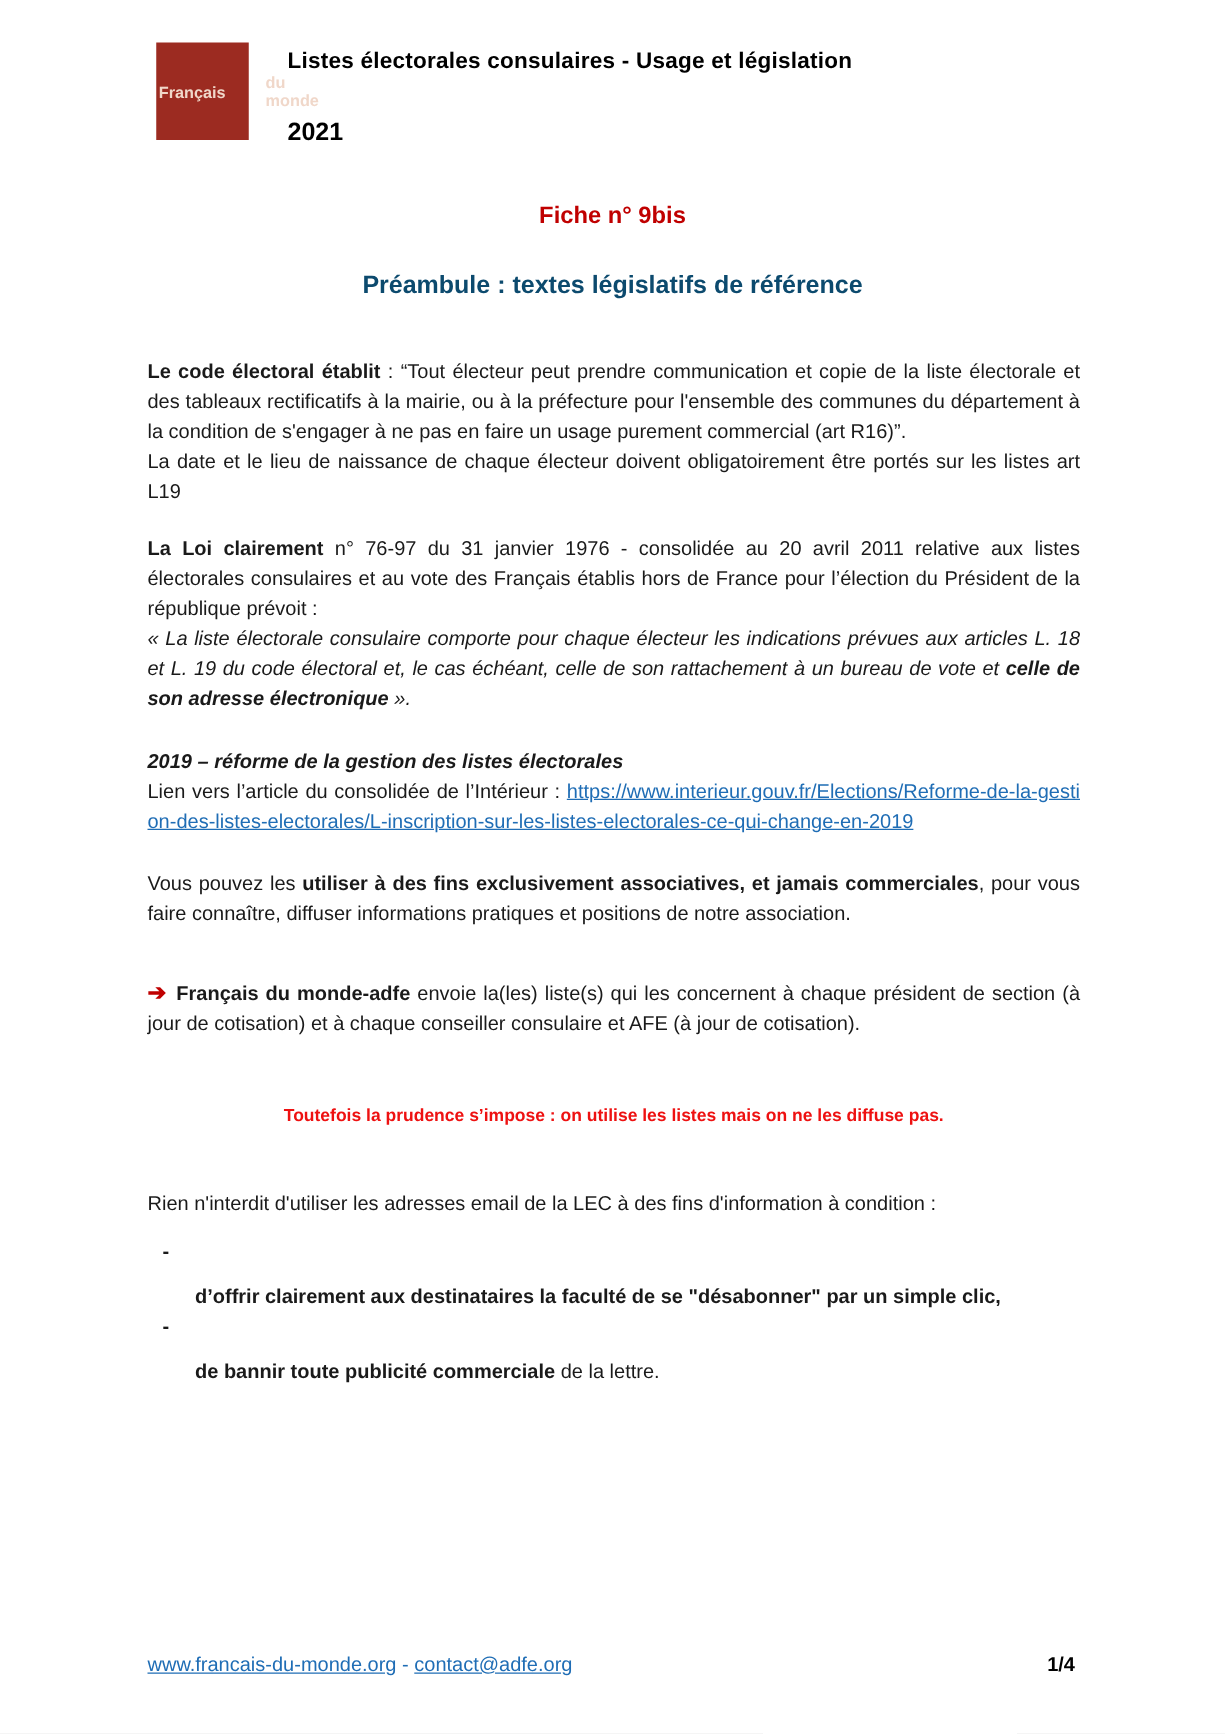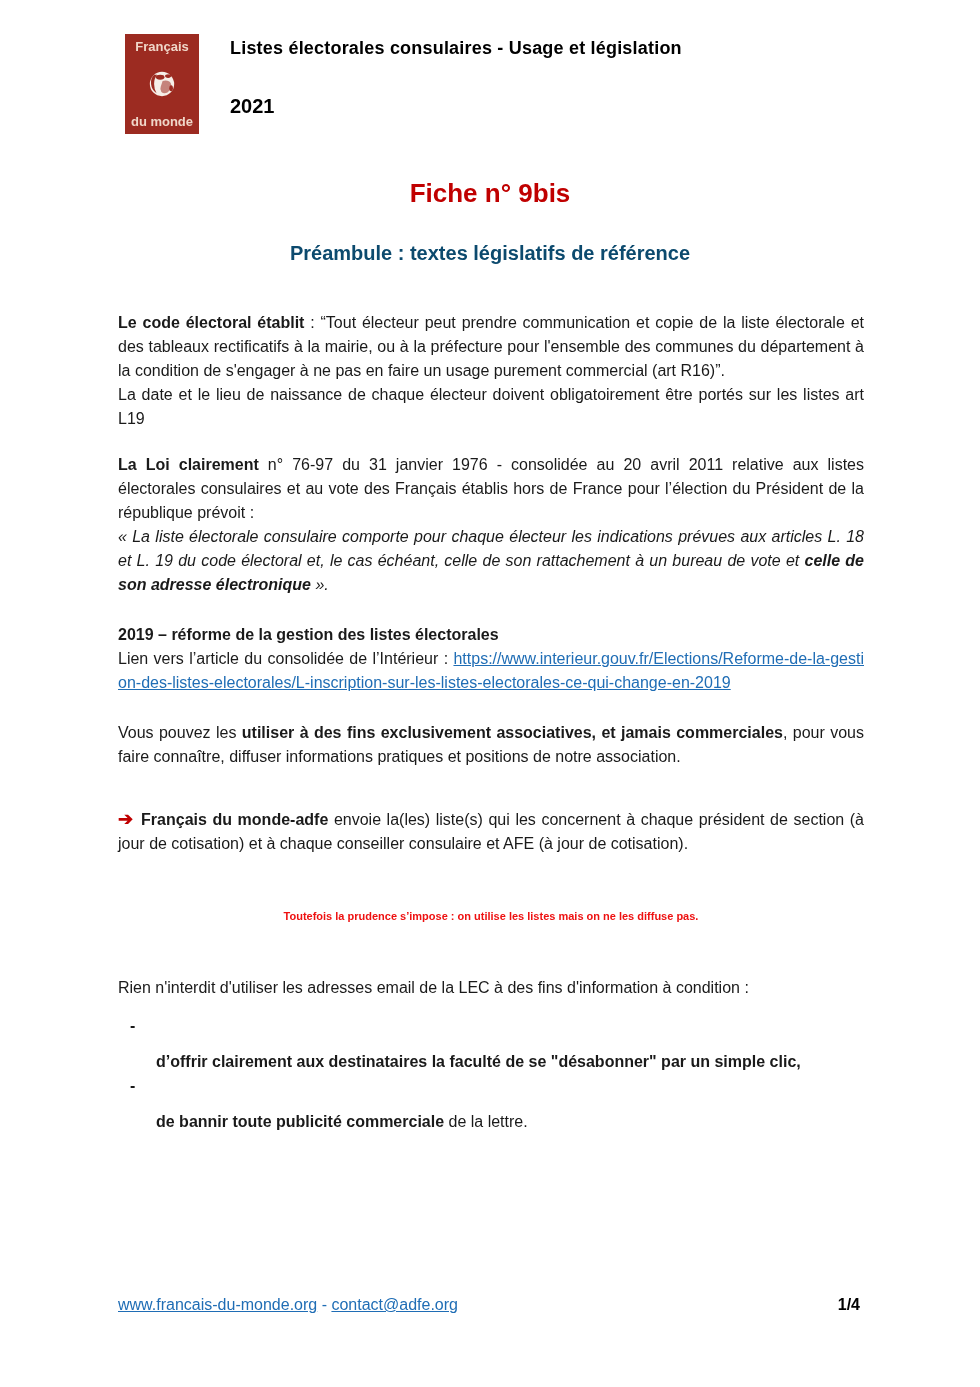--- a/index.html
+++ b/index.html
@@ -9,76 +9,76 @@
     height: 1387px;
     margin: 0 auto;
     background: #ffffff;
     font-family: "Liberation Sans", sans-serif;
     color: #1a1a1a;
     overflow: hidden;
   }
   
   .header { display:flex; align-items:flex-start; padding: 34px 0 0 125px; }
   .logo {
-    width: 74px; height: 100px;
+    width: 74px; height: 78px;
     background: #9c2b21;
     color: #f0d7c9;
-    display:flex; flex-direction:column; align-items:center; justify-content:space-between;
+    display:flex; flex-direction:row; align-items:center; justify-content:space-between;
     padding: 5px 2px; box-sizing:border-box;
     font-size: 13px; font-weight: bold;
     flex-shrink: 0;
     gap: 16px;
   }
   .logo .globe { width: 46px; height: 46px; }
   .header-text { margin-left: 31px; padding-top: 4px; }
   .doc-title { font-size: 18px; font-weight: bold; color:#000; letter-spacing: 0.2px; }
   .doc-year  { font-size: 20px; font-weight: bold; color:#000; margin-top: 36px; }
 
   
   .fiche {
     margin: 44px 118px 0 118px;
     text-align: center;
     color: #c00000;
-    font-size: 26px; font-weight: bold;
+    font-size: 19px; font-weight: bold;
   }
   .preambule {
     margin: 33px 118px 0 118px;
     text-align: center;
     color: #0c4a6e;
     font-size: 20px; font-weight: bold;
   }
 
   
   .content { margin: 46px 116px 0 118px; font-size: 16px; line-height: 24px; }
   .content p { margin: 0; }
   .just { text-align: justify; }
   .italic { font-style: italic; }
-  .bold { font-weight: bold; }
+  .bold { font-weight: bold; font-style: italic; }
   .gap-sm { margin-top: 22px !important; }
   .gap-md { margin-top: 26px !important; }
   .gap-lg { margin-top: 38px !important; }
   .gap-xl { margin-top: 48px !important; }
   a.link { color: #1f6db5; text-decoration: underline; cursor: pointer; word-break: break-all; }
   .arrow { color: #c00000; font-weight: bold; margin-right: 8px; font-size: 18px; }
   .warning {
     margin-top: 48px !important;
     text-align: center;
     color: #ee1111;
     font-weight: bold;
-    font-size: 11px;
+    font-size: 14px;
   }
   .bullets { margin-top: 14px; }
   .bullet { display: flex; padding-left: 12px; }
   .bullet .marker { width: 26px; flex-shrink: 0; font-weight: bold; }
   .bullet .btxt { text-align: justify; margin-top: 36px; }
 
   
   .footer {
     position: absolute;
-    left: 118px; right: 120px; top: 1296px;
+    left: 118px; right: 120px; top: 1324px;
     display: flex; justify-content: space-between; align-items: baseline;
     font-size: 16px;
   }
   .footer .flinks { color: #1f6db5; }
   .footer a { color: #1f6db5; text-decoration: underline; cursor: pointer; }
   .footer .pagenum { color: #000; font-weight: bold; }
 </style>
 </head>
 <body>
 

